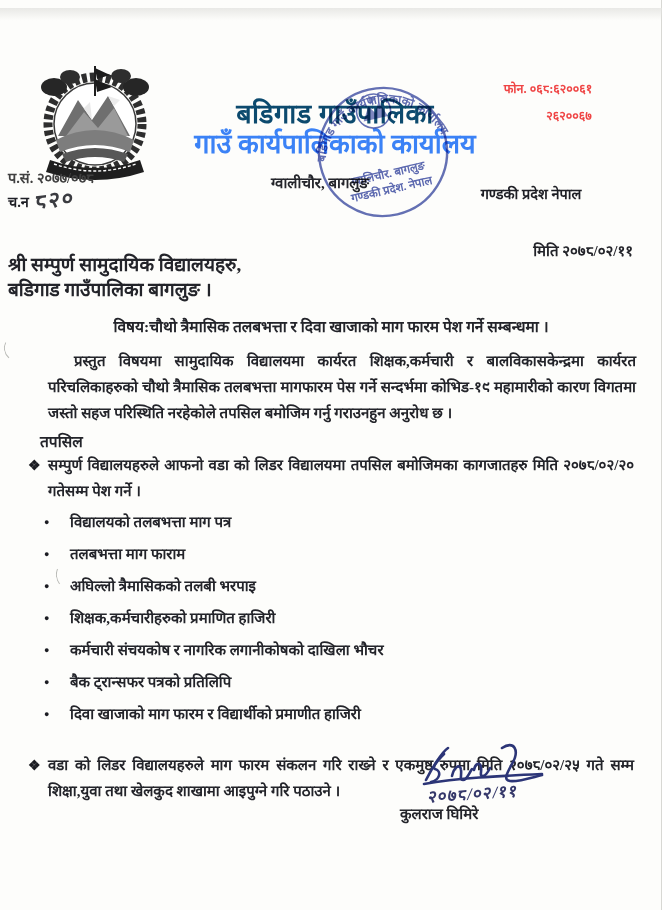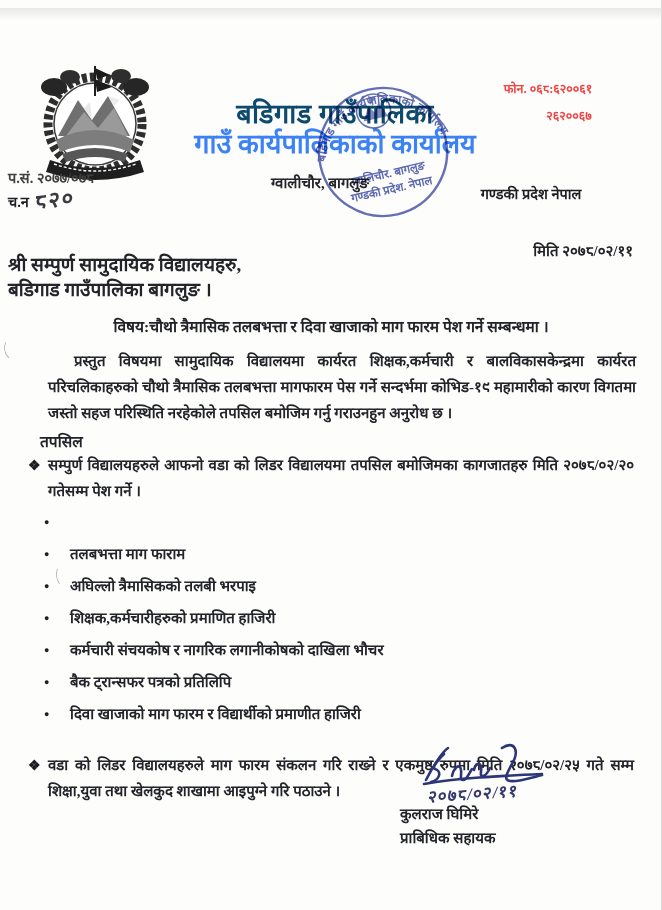--- a/index.html
+++ b/index.html
@@ -198,20 +198,21 @@
 
   <div class="items">
     <div class="d-item">
       <span class="marker">❖</span>
       <span>सम्पुर्ण विद्यालयहरुले आफनो वडा को लिडर विद्यालयमा तपसिल बमोजिमका कागजातहरु मिति २०७८/०२/२० गतेसम्म पेश गर्ने ।</span>
     </div>
     <div class="gap1"></div>
     <ul class="plain">
       <li class="b-item">
           <span class="marker">●</span>
+          <span>विद्यालयको तलबभत्ता माग पत्र</span>
         </li>
       <li class="b-item">
           <span class="marker">●</span>
           <span>तलबभत्ता माग फाराम</span>
         </li>
       <li class="b-item">
           <span class="marker">●</span>
           <span>अघिल्लो त्रैमासिकको तलबी भरपाइ</span>
         </li>
       <li class="b-item">
@@ -244,18 +245,17 @@
         <path d="M8 40 C14 28 24 12 30 8"></path>
         <path d="M26 14 C18 22 14 28 17 29 C24 31 22 40 13 42"></path>
         <path d="M34 36 c2,-9 8,-13 9,-6 c1,5 -2,10 2,10 c4,0 6,-7 9,-11"></path>
         <path d="M56 30 c1,-6 6,-9 7,-3 c1,5 -2,9 2,9 c3,0 5,-4 7,-8"></path>
         <path d="M84 8 c12,-8 18,2 10,16 c-5,9 -9,16 -2,17 c8,1 20,-3 32,-6"></path>
         <path d="M6 44 C40 38 80 36 124 34"></path>
       </g>
     </svg>
     <div class="sig-date">२०७८/०२/११</div>
     <div class="sig-name">कुलराज घिमिरे</div>
-    <div class="sig-title">प्राबिधिक सहायक</div>
   </div>
 
   <div class="artifact a1"></div>
   <div class="artifact a2"></div>
 </div>
 
 </body></html>

